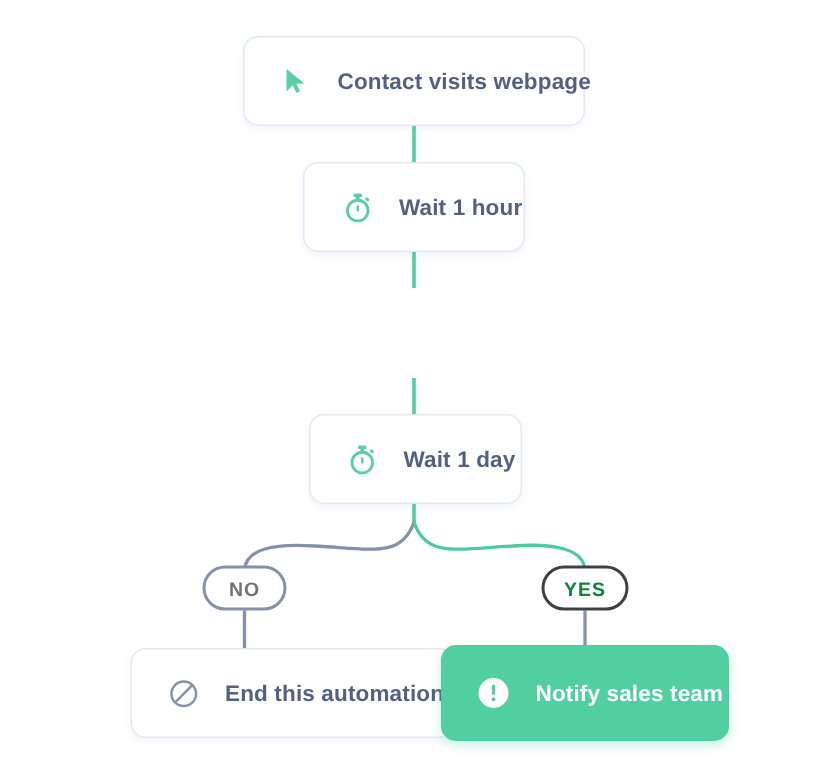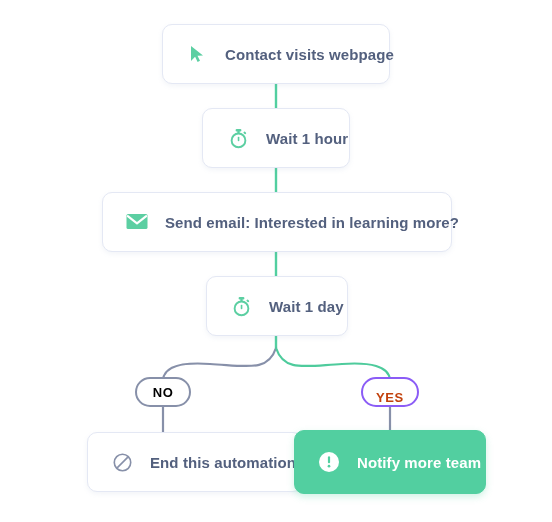--- a/index.html
+++ b/index.html
@@ -79,27 +79,26 @@
     border-radius: 16px;
     background: #ffffff;
     font-size: 13px;
     font-weight: 700;
     letter-spacing: .6px;
     z-index: 3;
   }
   #pill-no {
     left: 135px; top: 377px; width: 56px;
     border: 2px solid #8790a9;
-    color: #000000;
+    color: #737373;
   }
   #pill-yes {
     left: 361px; top: 377px; width: 58px;
-    border: 2px solid #8b5cf6;
-    color: #c2410c;
-    align-items: flex-end;
+    border: 2px solid #404040;
+    color: #15803d;
   }
 </style>
 </head>
 <body>
 
 <div id="canvas">
 
   <svg id="wires" viewBox="0 0 552 522" width="552" height="522">
 
     <line x1="276" y1="84" x2="276" y2="108" stroke="#52cfa0" stroke-width="2.4"></line>
@@ -133,29 +132,20 @@
         <rect x="8" y="1" width="6" height="2.6" rx="1.1" fill="#5ccfa2"></rect>
         <rect x="9.8" y="3" width="2.4" height="2.4" fill="#5ccfa2"></rect>
         <rect x="16.1" y="4.1" width="3.1" height="2" rx="1" fill="#5ccfa2" transform="rotate(40 17.6 5.1)"></rect>
         <circle cx="11" cy="13" r="7.2" fill="none" stroke="#5ccfa2" stroke-width="2"></circle>
         <rect x="10.2" y="9.2" width="1.7" height="4.6" rx="0.8" fill="#5ccfa2"></rect>
       </svg>
     </span>
     <span class="label">Wait 1 hour</span>
   </div>
 
-  <div class="node" id="node-email">
-    <span class="ico">
-      <svg width="22" height="18" viewBox="0 0 22 18">
-        <rect x="0.5" y="1" width="21" height="15" rx="1.6" fill="#5ccfa2"></rect>
-        <path d="M1.8 3.2 L11 10.4 L20.2 3.2" fill="none" stroke="#ffffff" stroke-width="2.1" stroke-linejoin="round" stroke-linecap="round"></path>
-      </svg>
-    </span>
-    <span class="label">Send email: Interested in learning more?</span>
-  </div>
 
   <div class="node" id="node-wait-day">
     <span class="ico">
       <svg width="21" height="21" viewBox="0 0 22 22">
         <rect x="8" y="1" width="6" height="2.6" rx="1.1" fill="#5ccfa2"></rect>
         <rect x="9.8" y="3" width="2.4" height="2.4" fill="#5ccfa2"></rect>
         <rect x="16.1" y="4.1" width="3.1" height="2" rx="1" fill="#5ccfa2" transform="rotate(40 17.6 5.1)"></rect>
         <circle cx="11" cy="13" r="7.2" fill="none" stroke="#5ccfa2" stroke-width="2"></circle>
         <rect x="10.2" y="9.2" width="1.7" height="4.6" rx="0.8" fill="#5ccfa2"></rect>
       </svg>
@@ -181,16 +171,16 @@
   </div>
 
   <div class="node filled" id="node-notify">
     <span class="ico">
       <svg width="22" height="22" viewBox="0 0 22 22">
         <circle cx="11" cy="11" r="10" fill="#ffffff"></circle>
         <rect x="9.9" y="5.3" width="2.2" height="7" rx="1.1" fill="#52cfa0"></rect>
         <circle cx="11" cy="15.2" r="1.35" fill="#52cfa0"></circle>
       </svg>
     </span>
-    <span class="label">Notify more team</span>
+    <span class="label">Notify sales team</span>
   </div>
 
 </div>
 
 </body></html>

